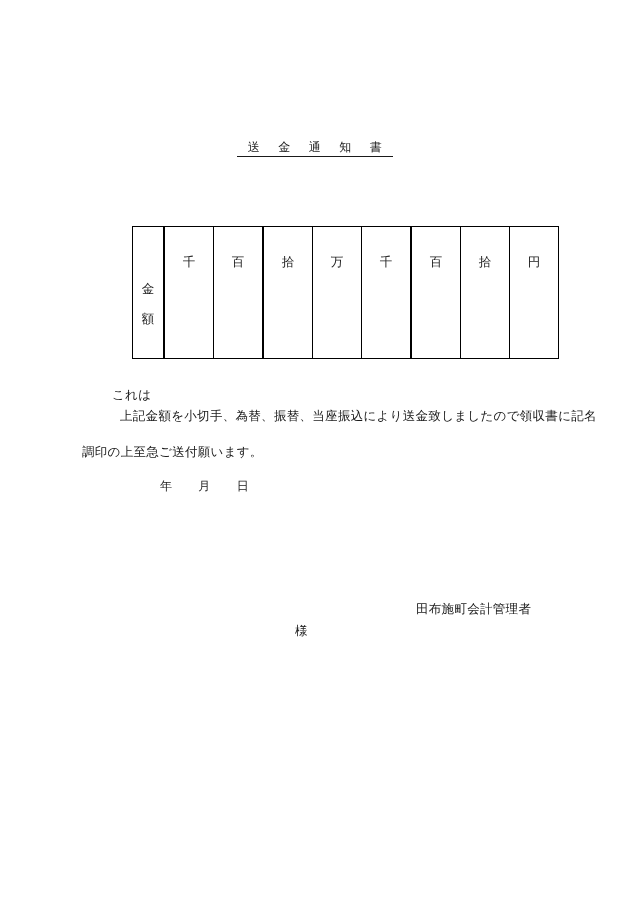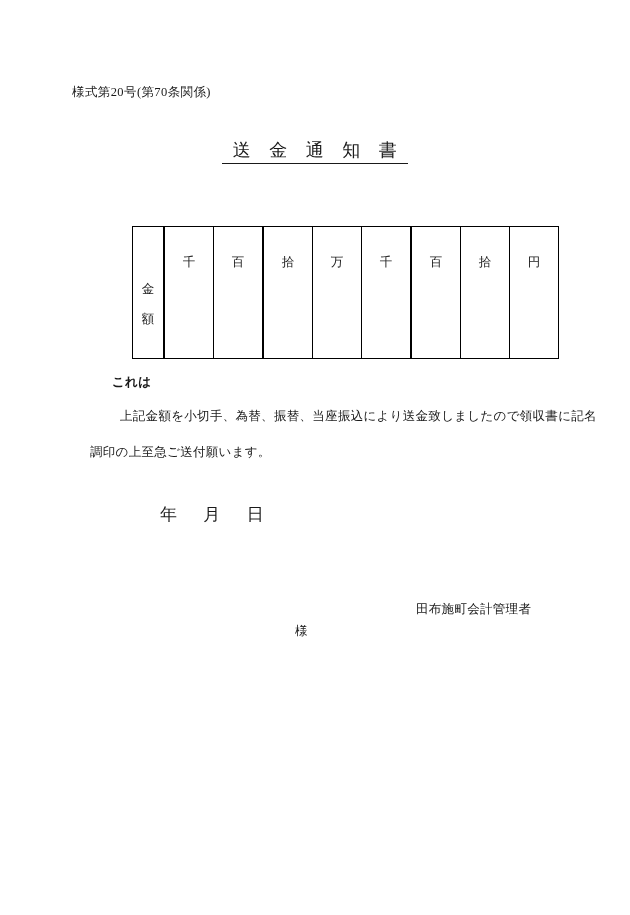--- a/index.html
+++ b/index.html
@@ -24,21 +24,21 @@
     font-size: 12.5px;
     letter-spacing: 0.4px;
     white-space: nowrap;
   }
   .doc-title {
     position: absolute;
     left: 0;
     top: 140px;
     width: 630px;
     text-align: center;
-    font-size: 18px;
+    font-size: 12px;
     letter-spacing: 0.5px;
   }
   .doc-title .t-inner {
     display: inline-block;
     border-bottom: 1px solid #1a1a1a;
     padding: 0 2px 2px 2px;
     line-height: 1.1;
   }
   .doc-title .t-inner span {
     padding: 0 9px;
@@ -82,28 +82,28 @@
     line-height: 2.4;
     padding-top: 22px;
   }
   .body-text {
     position: absolute;
     font-size: 12.5px;
     line-height: 1.6;
     letter-spacing: 0.3px;
     white-space: nowrap;
   }
-  .line1 { left: 112px; top: 372px; font-weight: bold; }
+  .line1 { left: 112px; top: 385px; }
   .line2 { left: 120px; top: 406px; text-align: right; }
-  .line3 { left: 90px;  top: 442px; }
+  .line3 { left: 82px;  top: 442px; }
   .date-line {
     position: absolute;
     left: 160px;
-    top: 503px;
-    font-size: 17px;
+    top: 478px;
+    font-size: 12px;
     letter-spacing: 0.3px;
     white-space: nowrap;
   }
   .date-line span { padding-right: 26px; }
   .date-line span.last { padding-right: 0; }
   .signer {
     position: absolute;
     left: 416px;
     top: 561px;
     font-size: 12.5px;
@@ -117,21 +117,20 @@
     top: 623px;
     font-size: 12.5px;
     letter-spacing: 0.3px;
   }
 </style>
 </head>
 <body>
 
 <div class="page">
 
-  <div class="form-number">様式第20号(第70条関係)</div>
 
   <div class="doc-title">
     <span class="t-inner">
       <span>送</span><span>金</span><span>通</span><span>知</span><span>書</span>
     </span>
   </div>
 
   <table class="amount-table">
     <tbody>
         <tr>

